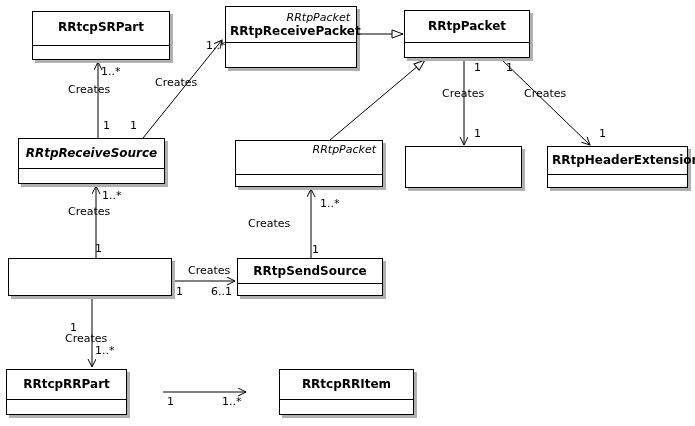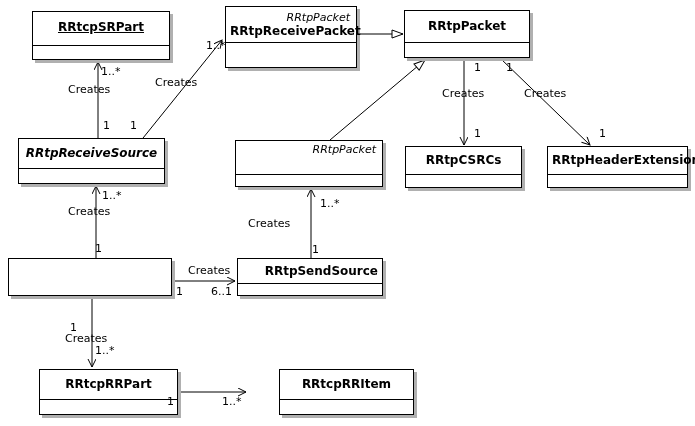--- a/index.html
+++ b/index.html
@@ -102,21 +102,21 @@
     <line x1="172" y1="281" x2="235" y2="281" stroke="#000" stroke-width="1" marker-end="url(#openArrow)"></line>
 
     <line x1="92" y1="296" x2="92" y2="367" stroke="#000" stroke-width="1" marker-end="url(#openArrow)"></line>
 
     <line x1="311" y1="258" x2="311" y2="189" stroke="#000" stroke-width="1" marker-end="url(#openArrow)"></line>
 
     <line x1="163" y1="392" x2="246" y2="392" stroke="#000" stroke-width="1" marker-end="url(#openArrow)"></line>
   </svg>
 
   <div class="uml-class" style="left:32px; top:11px; width:138px; height:49px;">
-    <div class="uml-head" style="height:34px; padding-top:8px;text-decoration:underline;">
+    <div class="uml-head" style="height:34px; padding-top:8px;">
       <span class="uml-name">RRtcpSRPart</span>
     </div>
     <div class="uml-attrs"></div>
   </div>
 
   <div class="uml-class" style="left:225px; top:6px; width:132px; height:62px;">
     <div class="uml-head" style="height:36px; padding-top:4px;">
       <span class="uml-super">RRtpPacket</span>
       <span class="uml-name">RRtpReceivePacket</span>
     </div>
@@ -138,45 +138,42 @@
   </div>
 
   <div class="uml-class" style="left:235px; top:140px; width:148px; height:47px;">
     <div class="uml-head" style="height:34px; padding-top:2px;">
       <span class="uml-super">RRtpPacket</span>
     </div>
     <div class="uml-attrs" style="height:12px;"></div>
   </div>
 
   <div class="uml-class" style="left:405px; top:146px; width:117px; height:42px;">
-    <div class="uml-head" style="height:28px; padding-top:6px;">
-      <span class="uml-name">RRtpCSRCs</span>
-    </div>
     <div class="uml-attrs" style="height:13px;"></div>
   </div>
 
   <div class="uml-class" style="left:547px; top:146px; width:141px; height:42px;">
     <div class="uml-head" style="height:28px; padding-top:6px;">
       <span class="uml-name">RRtpHeaderExtension</span>
     </div>
     <div class="uml-attrs" style="height:13px;"></div>
   </div>
 
   <div class="uml-class" style="left:8px; top:258px; width:164px; height:38px;">
     <div class="uml-attrs" style="height:12px;"></div>
   </div>
 
   <div class="uml-class" style="left:237px; top:258px; width:146px; height:38px;">
-    <div class="uml-head" style="height:25px; padding-top:5px;text-align:right;">
+    <div class="uml-head" style="height:25px; padding-top:5px;">
       <span class="uml-name">RRtpSendSource</span>
     </div>
     <div class="uml-attrs" style="height:12px;"></div>
   </div>
 
-  <div class="uml-class" style="left:39px; top:369px; width:139px; height:46px;">
+  <div class="uml-class" style="left:6px; top:369px; width:121px; height:46px;">
     <div class="uml-head" style="height:30px; padding-top:7px;">
       <span class="uml-name">RRtcpRRPart</span>
     </div>
     <div class="uml-attrs" style="height:15px;"></div>
   </div>
 
   <div class="uml-class" style="left:248px; top:369px; width:135px; height:46px;margin-left:31px;">
     <div class="uml-head" style="height:30px; padding-top:7px;">
       <span class="uml-name">RRtcpRRItem</span>
     </div>

